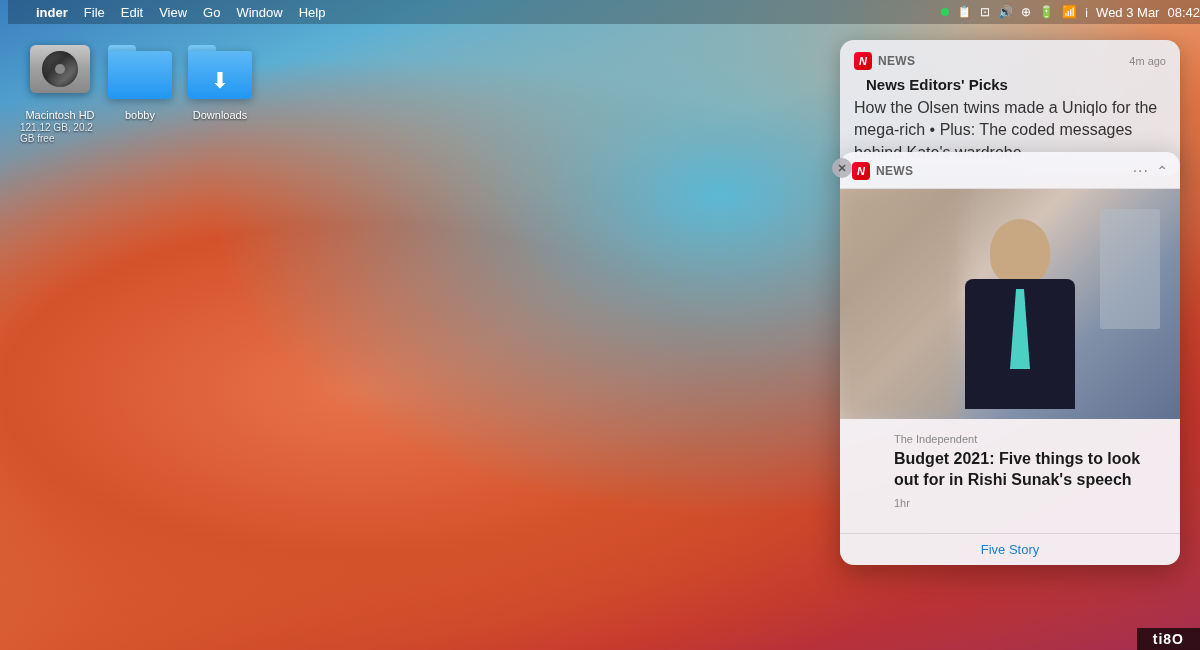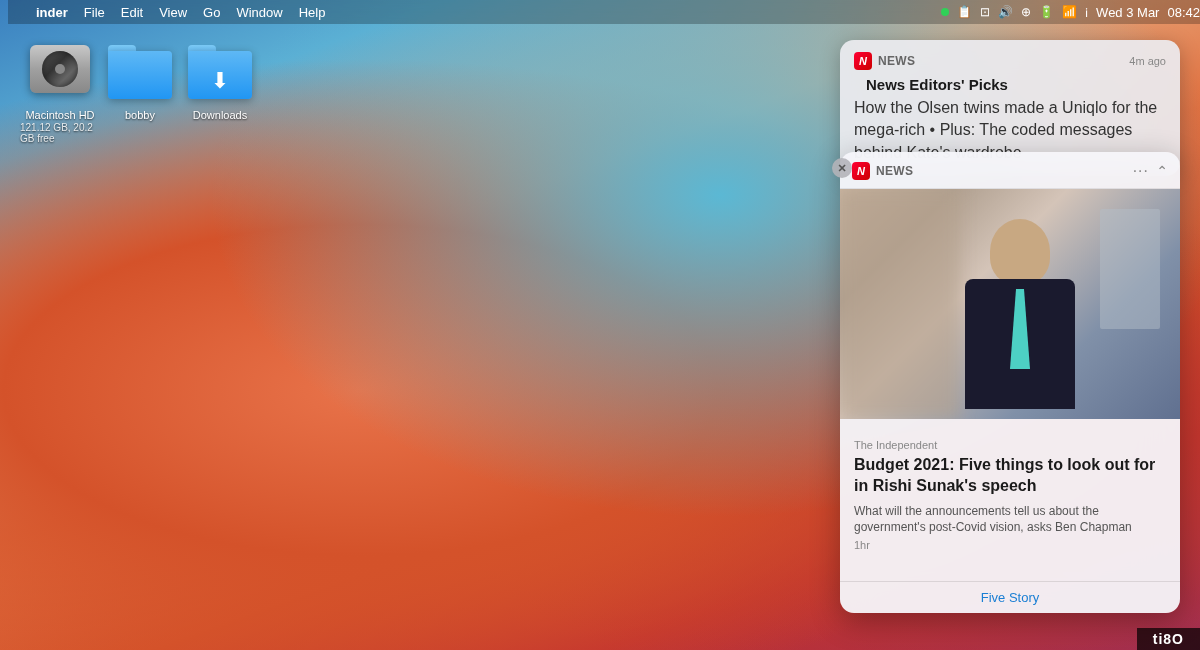--- a/index.html
+++ b/index.html
@@ -428,21 +428,22 @@
       position: absolute;
       right: 20px;
       top: 20px;
       width: 60px;
       height: 120px;
       background: rgba(180,190,200,0.5);
       border-radius: 2px;
     }
 
     .notif2-content {
-      padding: 20px 14px;
+      padding: 14px 14px;
+      margin-left: 40px;
     }
 
     .notif2-source {
       font-size: 11px;
       color: #888;
       margin-bottom: 4px;
     }
 
     .notif2-headline {
       font-size: 16px;
@@ -614,21 +615,20 @@
       <div class="person-figure">
         <div class="person-head"></div>
         <div class="person-body"></div>
         <div class="person-tie"></div>
       </div>
     </div>
 
     <div class="notif2-content">
       <div class="notif2-source">The Independent</div>
       <div class="notif2-headline">Budget 2021: Five things to look out for in Rishi Sunak's speech</div>
-      <div class="notif2-summary">What will the announcements tell us about the government's post-Covid vision, asks Ben Chapman</div>
       <div class="notif2-time">1hr</div>
     </div>
 
     <div class="notif2-read-btn">Five Story</div>
   </div>
 
   <div class="watermark">ti8O</div>
 
 </div>
 

